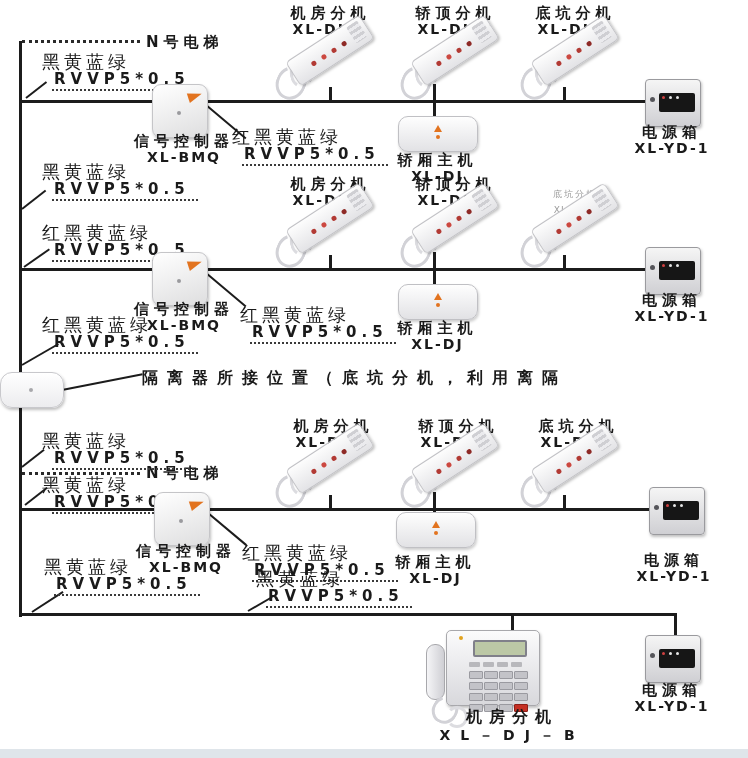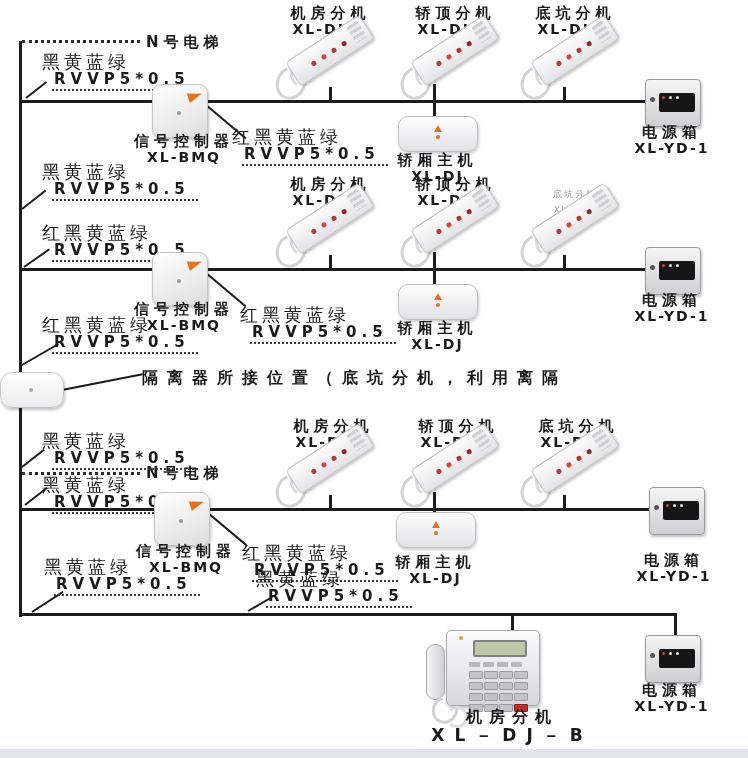--- a/index.html
+++ b/index.html
@@ -23,21 +23,21 @@
   .dl2{display:block;font-size:14px;font-weight:bold;letter-spacing:2px;}
   .dev-label.faint .dl1{font-size:9px;letter-spacing:2px;color:#9b9b9b;font-weight:normal;}
   .dev-label.faint .dl2{font-size:9px;letter-spacing:1px;color:#9b9b9b;font-weight:normal;}
   .nlabel{position:absolute;font-size:15px;font-weight:bold;letter-spacing:5px;white-space:nowrap;}
   .annotation{position:absolute;font-size:16px;font-weight:bold;letter-spacing:9px;line-height:20px;white-space:nowrap;}
   .iso-label{position:absolute;line-height:15px;}
   .iso-label .dl1{text-align:left;padding-left:18px;letter-spacing:4px;font-size:15px;}
   .iso-label .dl2{text-align:left;font-size:15px;letter-spacing:2px;}
   .mgr-label{position:absolute;text-align:center;line-height:18px;}
   .mgr-label .dl1{font-size:16px;letter-spacing:7px;}
-  .mgr-label .dl2{font-size:17px;letter-spacing:10px;}
+  .mgr-label .dl2{font-size:14px;letter-spacing:10px;}
   
   .handset{position:absolute;width:110px;height:72px;}
   .hs-body{position:absolute;left:16px;top:8px;width:86px;height:27px;
     background:linear-gradient(180deg,#fdfdfd,#e3e3e6);border:1px solid #c2c2c6;border-radius:5px;
     box-shadow:1px 2px 3px rgba(0,0,0,.25);transform:rotate(-33deg);transform-origin:center;}
   .hs-grille{position:absolute;right:4px;top:3px;width:13px;height:19px;border-radius:2px;
     background:repeating-linear-gradient(180deg,#cfcfd3 0 3px,#ebebee 3px 6px);}
   .hs-dots{position:absolute;left:20px;top:13px;display:flex;gap:7px;}
   .hs-dots i{width:5px;height:5px;border-radius:50%;background:#b23a34;display:block;}
   .hs-dots i:nth-child(2){background:#cc4840;}

